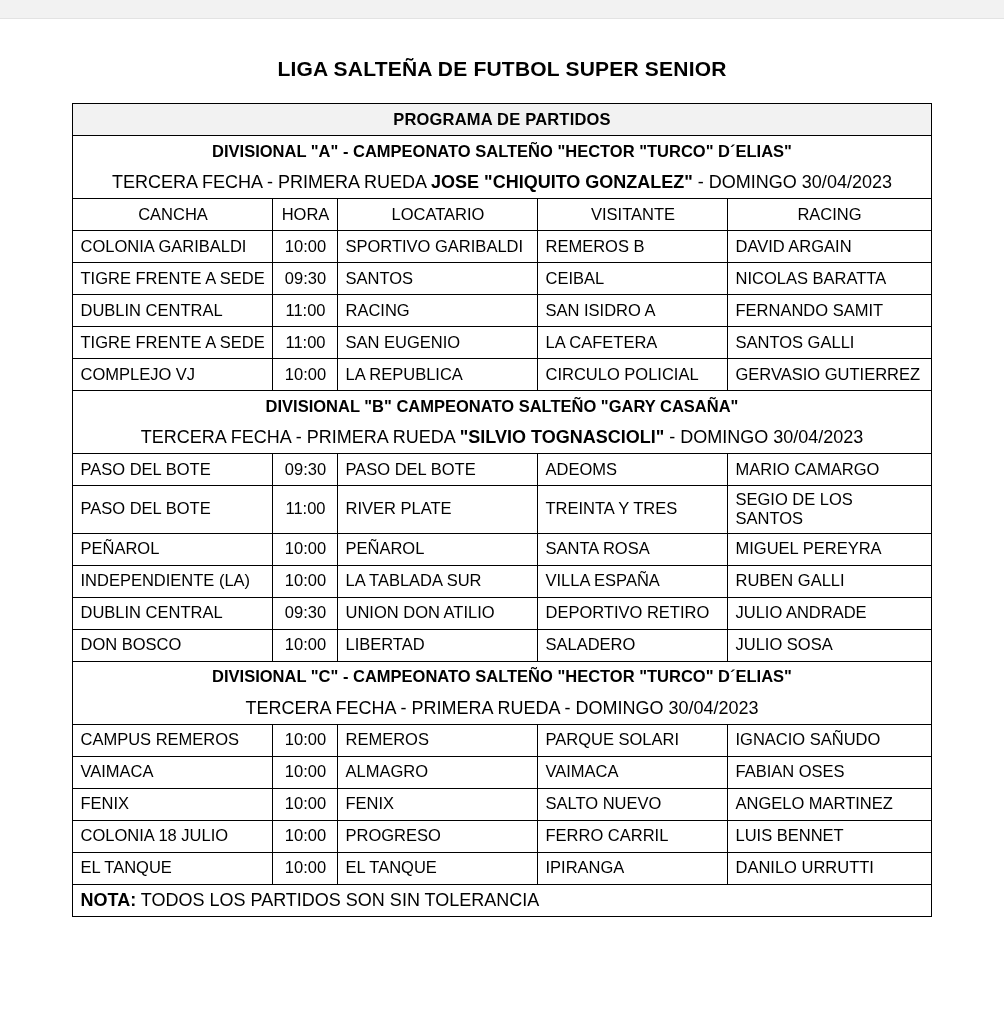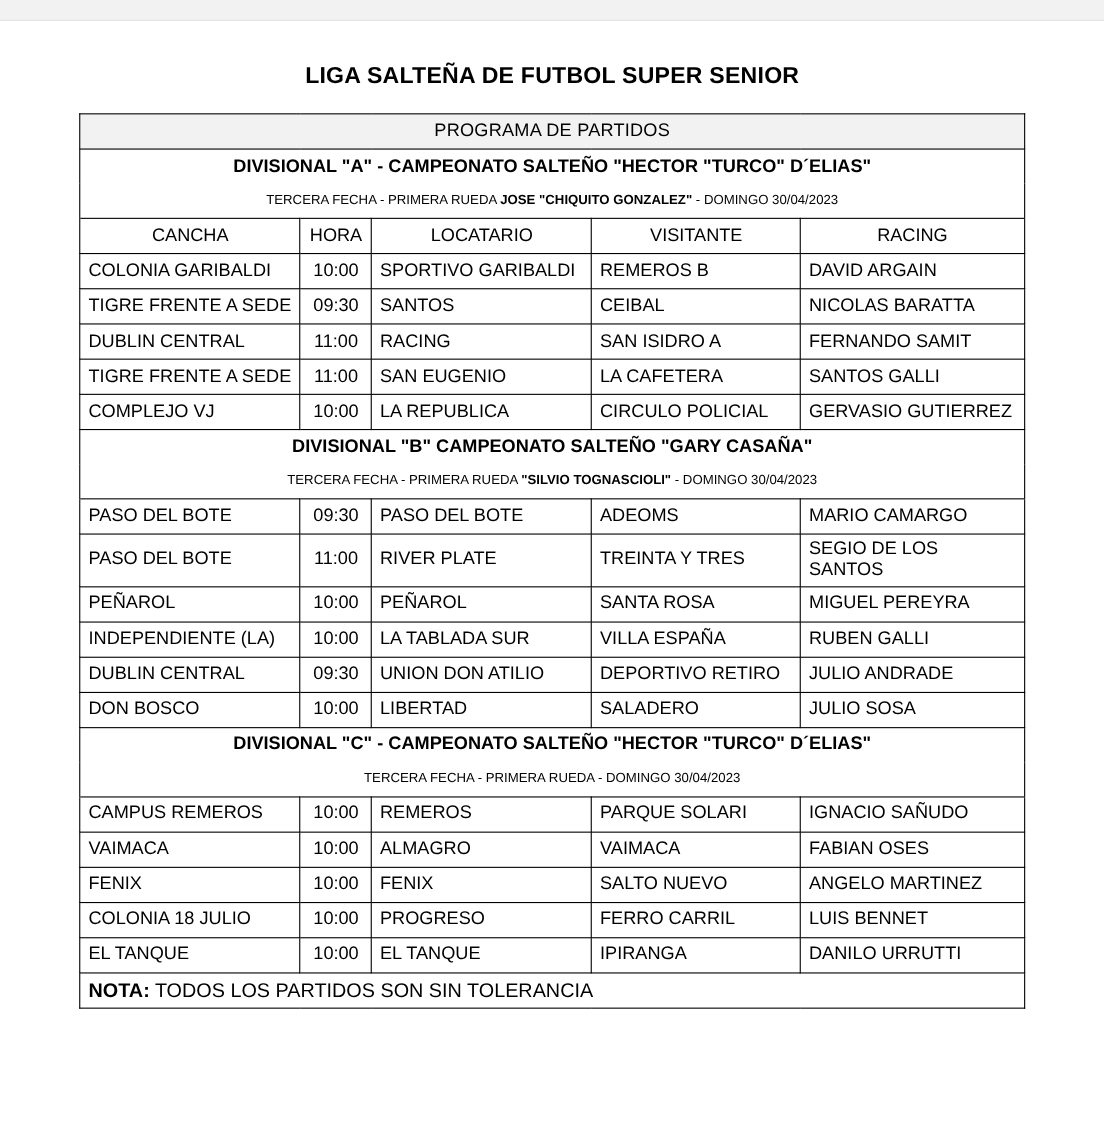--- a/index.html
+++ b/index.html
@@ -42,36 +42,36 @@
   table.sched td {
     border: 1px solid #000000;
     padding: 4px 7px 5px 7px;
     vertical-align: middle;
     line-height: 1.15;
     height: 22px;
   }
   .banner {
     background: #f2f2f2;
     text-align: center;
-    font-weight: normal;
+    font-weight: bold;
     font-size: 16.5px;
     letter-spacing: 0.2px;
   }
   .section-title {
     text-align: center;
     font-weight: bold;
     font-size: 16.5px;
     border-left: 1px solid #000 !important;
     border-right: 1px solid #000 !important;
     border-top: none !important;
     border-bottom: none !important;
   }
   .section-sub {
     text-align: center;
-    font-size: 12px;
+    font-size: 18px;
     border-left: 1px solid #000 !important;
     border-right: 1px solid #000 !important;
     border-top: none !important;
     border-bottom: none !important;
   }
   .section-sub b { font-weight: bold; }
   .colhead td {
     text-align: center;
     font-weight: normal;
     font-size: 16.5px;

